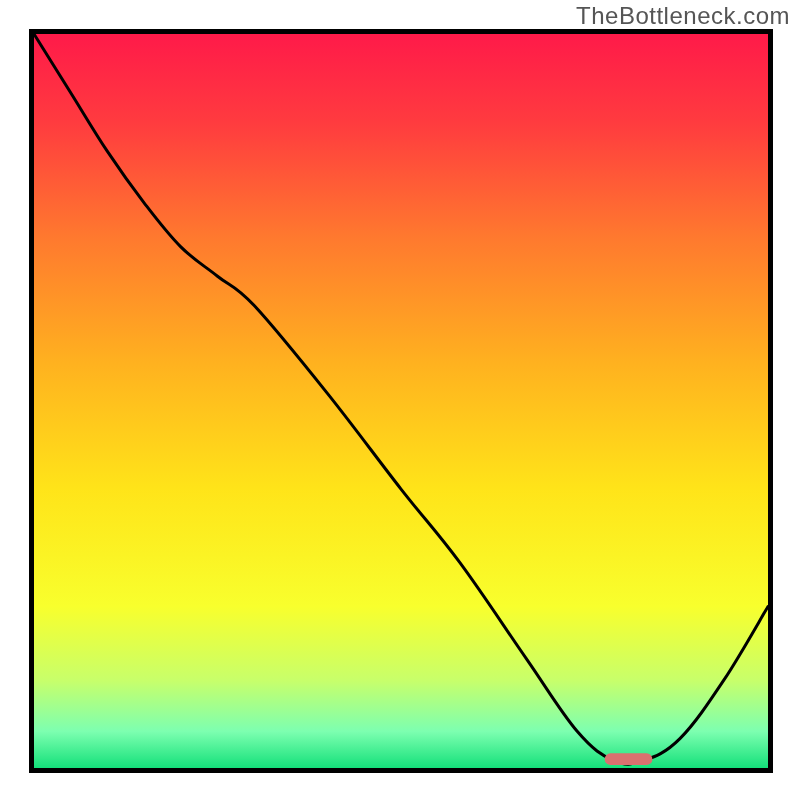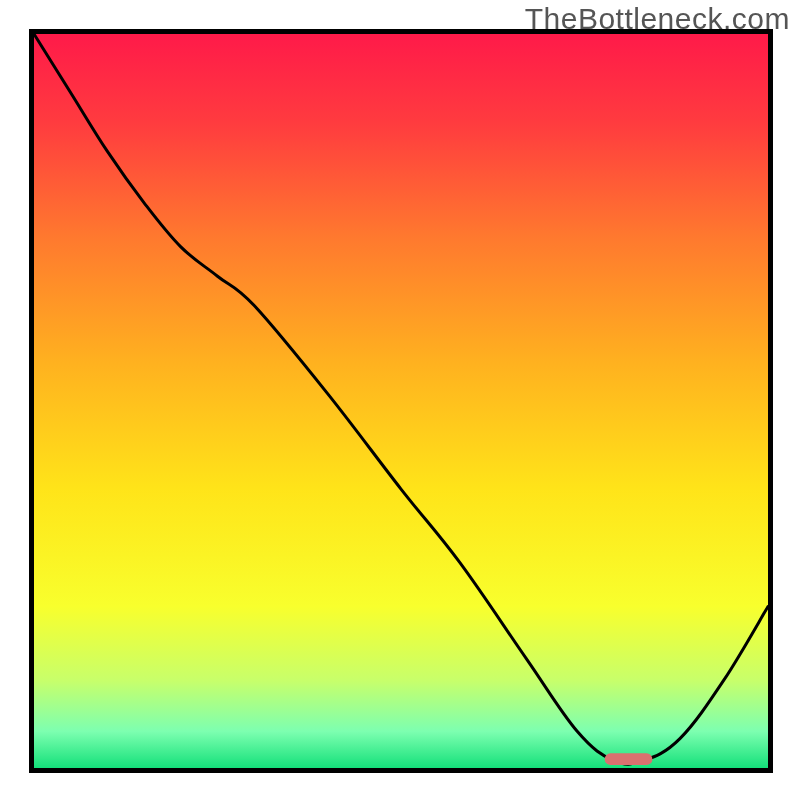--- a/index.html
+++ b/index.html
@@ -13,21 +13,21 @@
   .wrap {
     position: relative;
     width: 800px;
     height: 800px;
   }
   .watermark {
     position: absolute;
     top: 2px;
     right: 10px;
     color: #555;
-    font-size: 30px;
+    font-size: 24px;
     letter-spacing: 0.5px;
     font-weight: 500;
   }
   svg {
     display: block;
   }
 </style>
 </head>
 <body>
 

